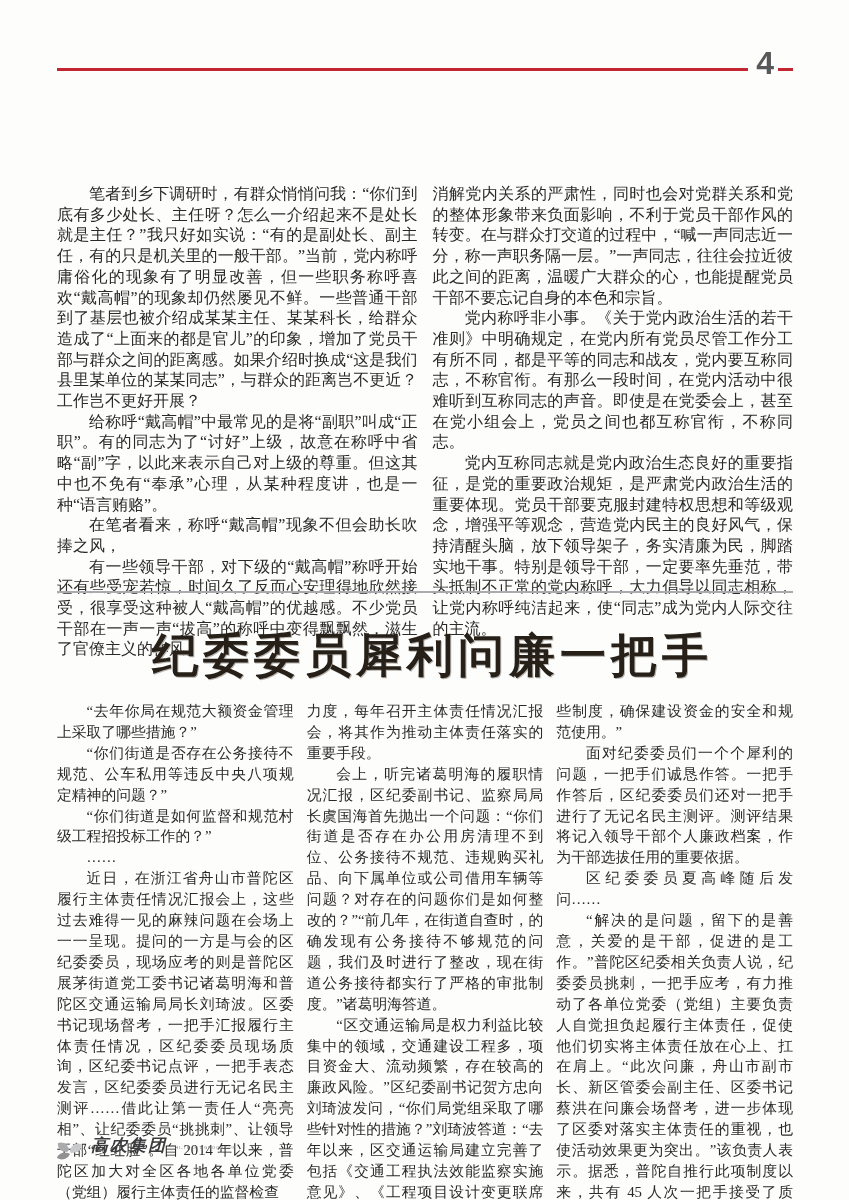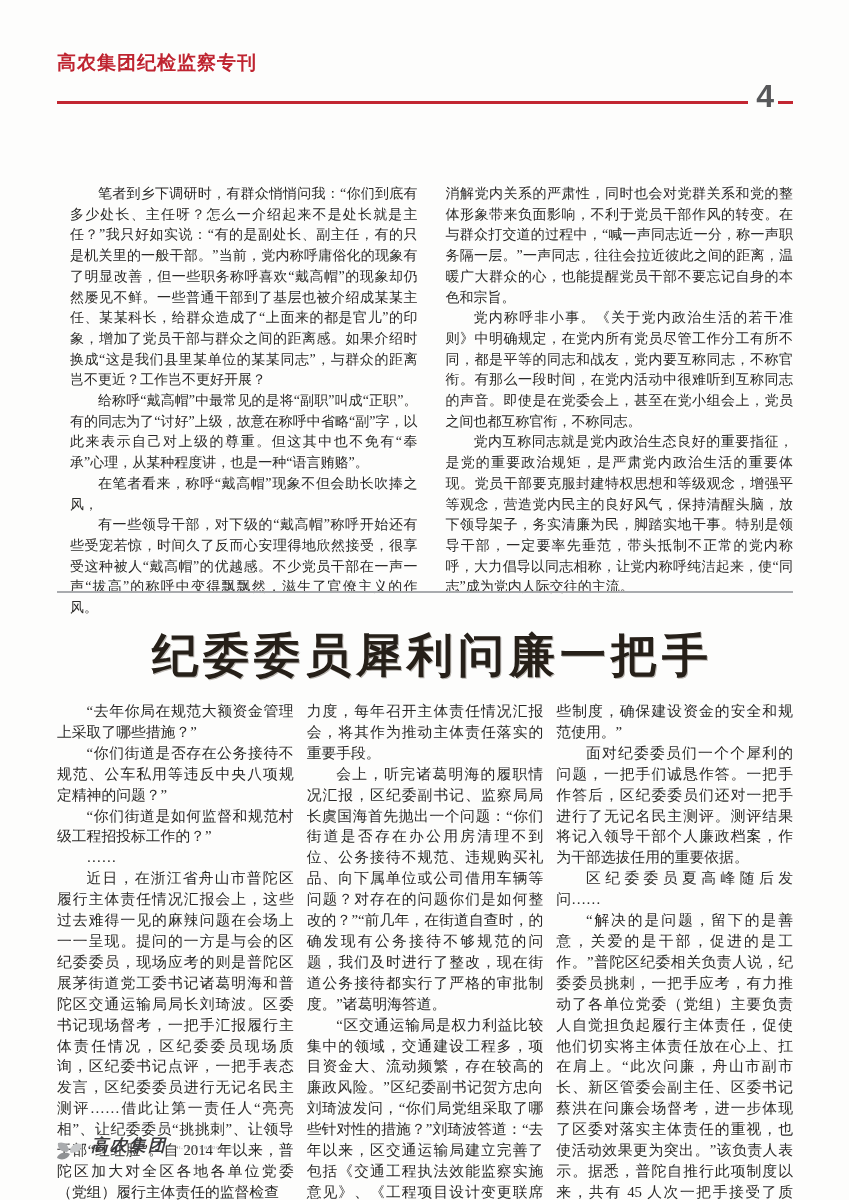--- a/index.html
+++ b/index.html
@@ -45,21 +45,21 @@
   }
   
   .cols { position: absolute; left: 57px; width: 736px; display: flex; }
   .cols-a1 { top: 184px; gap: 15px; }
   .cols-a2 { top: 701px; gap: 13px; }
   .col { flex: 1; min-width: 0; }
   .para {
     margin: 0; text-indent: 2em; text-align: justify;
     color: #2b2a28;
   }
-  .cols-a1 .para { font-size: 14px; line-height: 20.7px; margin-left: 13px; }
+  .cols-a1 .para { font-size: 16px; line-height: 20.7px; }
   .cols-a2 .para { font-size: 14.8px; line-height: 20.9px; }
   .no-indent { text-indent: 0; }
   
   .divider {
     position: absolute; left: 57px; top: 591px; width: 736px;
     height: 2px; background: #a9abae;
   }
   
   .footer-logo {
     position: absolute; left: 55px; top: 1137px;
@@ -81,21 +81,20 @@
     transform: scale(0.85); transform-origin: center;
     white-space: nowrap;
   }
 </style>
 </head>
 <body>
 
 <div class="page">
 
   <header class="masthead">
-    <div class="masthead-title">高农集团纪检监察专刊</div>
     <div class="masthead-rule">
       <div class="rule-line"></div>
       <div class="page-number">4</div>
       <div class="rule-dash"></div>
     </div>
   </header>
 
 
   <section class="cols cols-a1">
     <div class="col">

